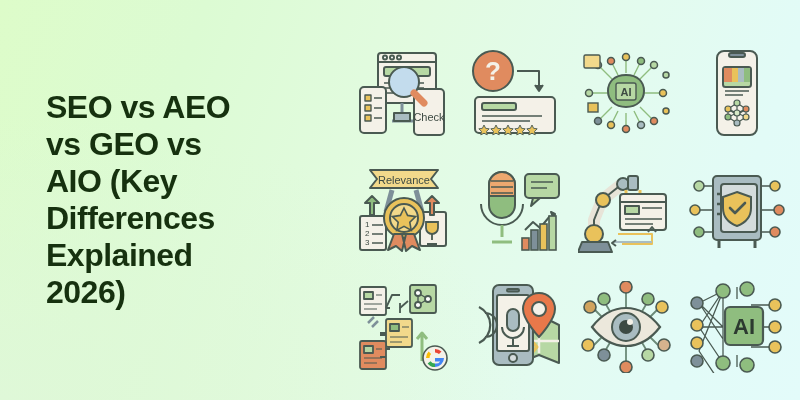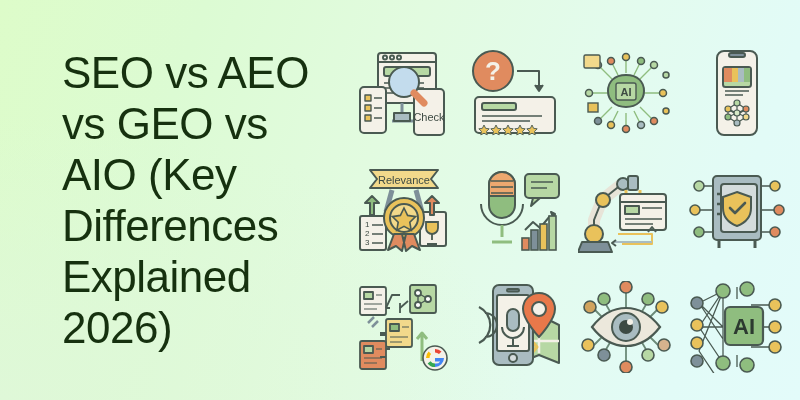--- a/index.html
+++ b/index.html
@@ -10,22 +10,22 @@
   #banner{
     position:relative;width:800px;height:400px;
     background:
       radial-gradient(120% 130% at 0% 100%, #dff8d8 0%, rgba(223,248,216,0) 55%),
       linear-gradient(110deg,#ddfcc9 0%,#dcfbd3 22%,#e2fbe0 45%,#e3fbee 68%,#e2fbf7 86%,#e3fbfa 100%);
     display:flex;align-items:center;
   }
   
   #title-wrap{width:340px;padding-left:46px;box-sizing:border-box;}
   #page-title{
-    margin:16px;color:#16310f;font-weight:normal;
-    font-size:44px;line-height:1.16;letter-spacing:-0.5px;
+    margin:0;color:#16310f;font-weight:bold;
+    font-size:32px;line-height:1.16;letter-spacing:-0.5px;
     white-space:pre-line;
   }
   
   #icon-grid{
     position:absolute;left:348px;top:34px;
     width:444px;height:352px;
     display:grid;grid-template-columns:repeat(4,1fr);grid-template-rows:repeat(3,1fr);
   }
   .icon-cell{display:flex;align-items:center;justify-content:center;}
   .icon-cell svg{display:block;}

